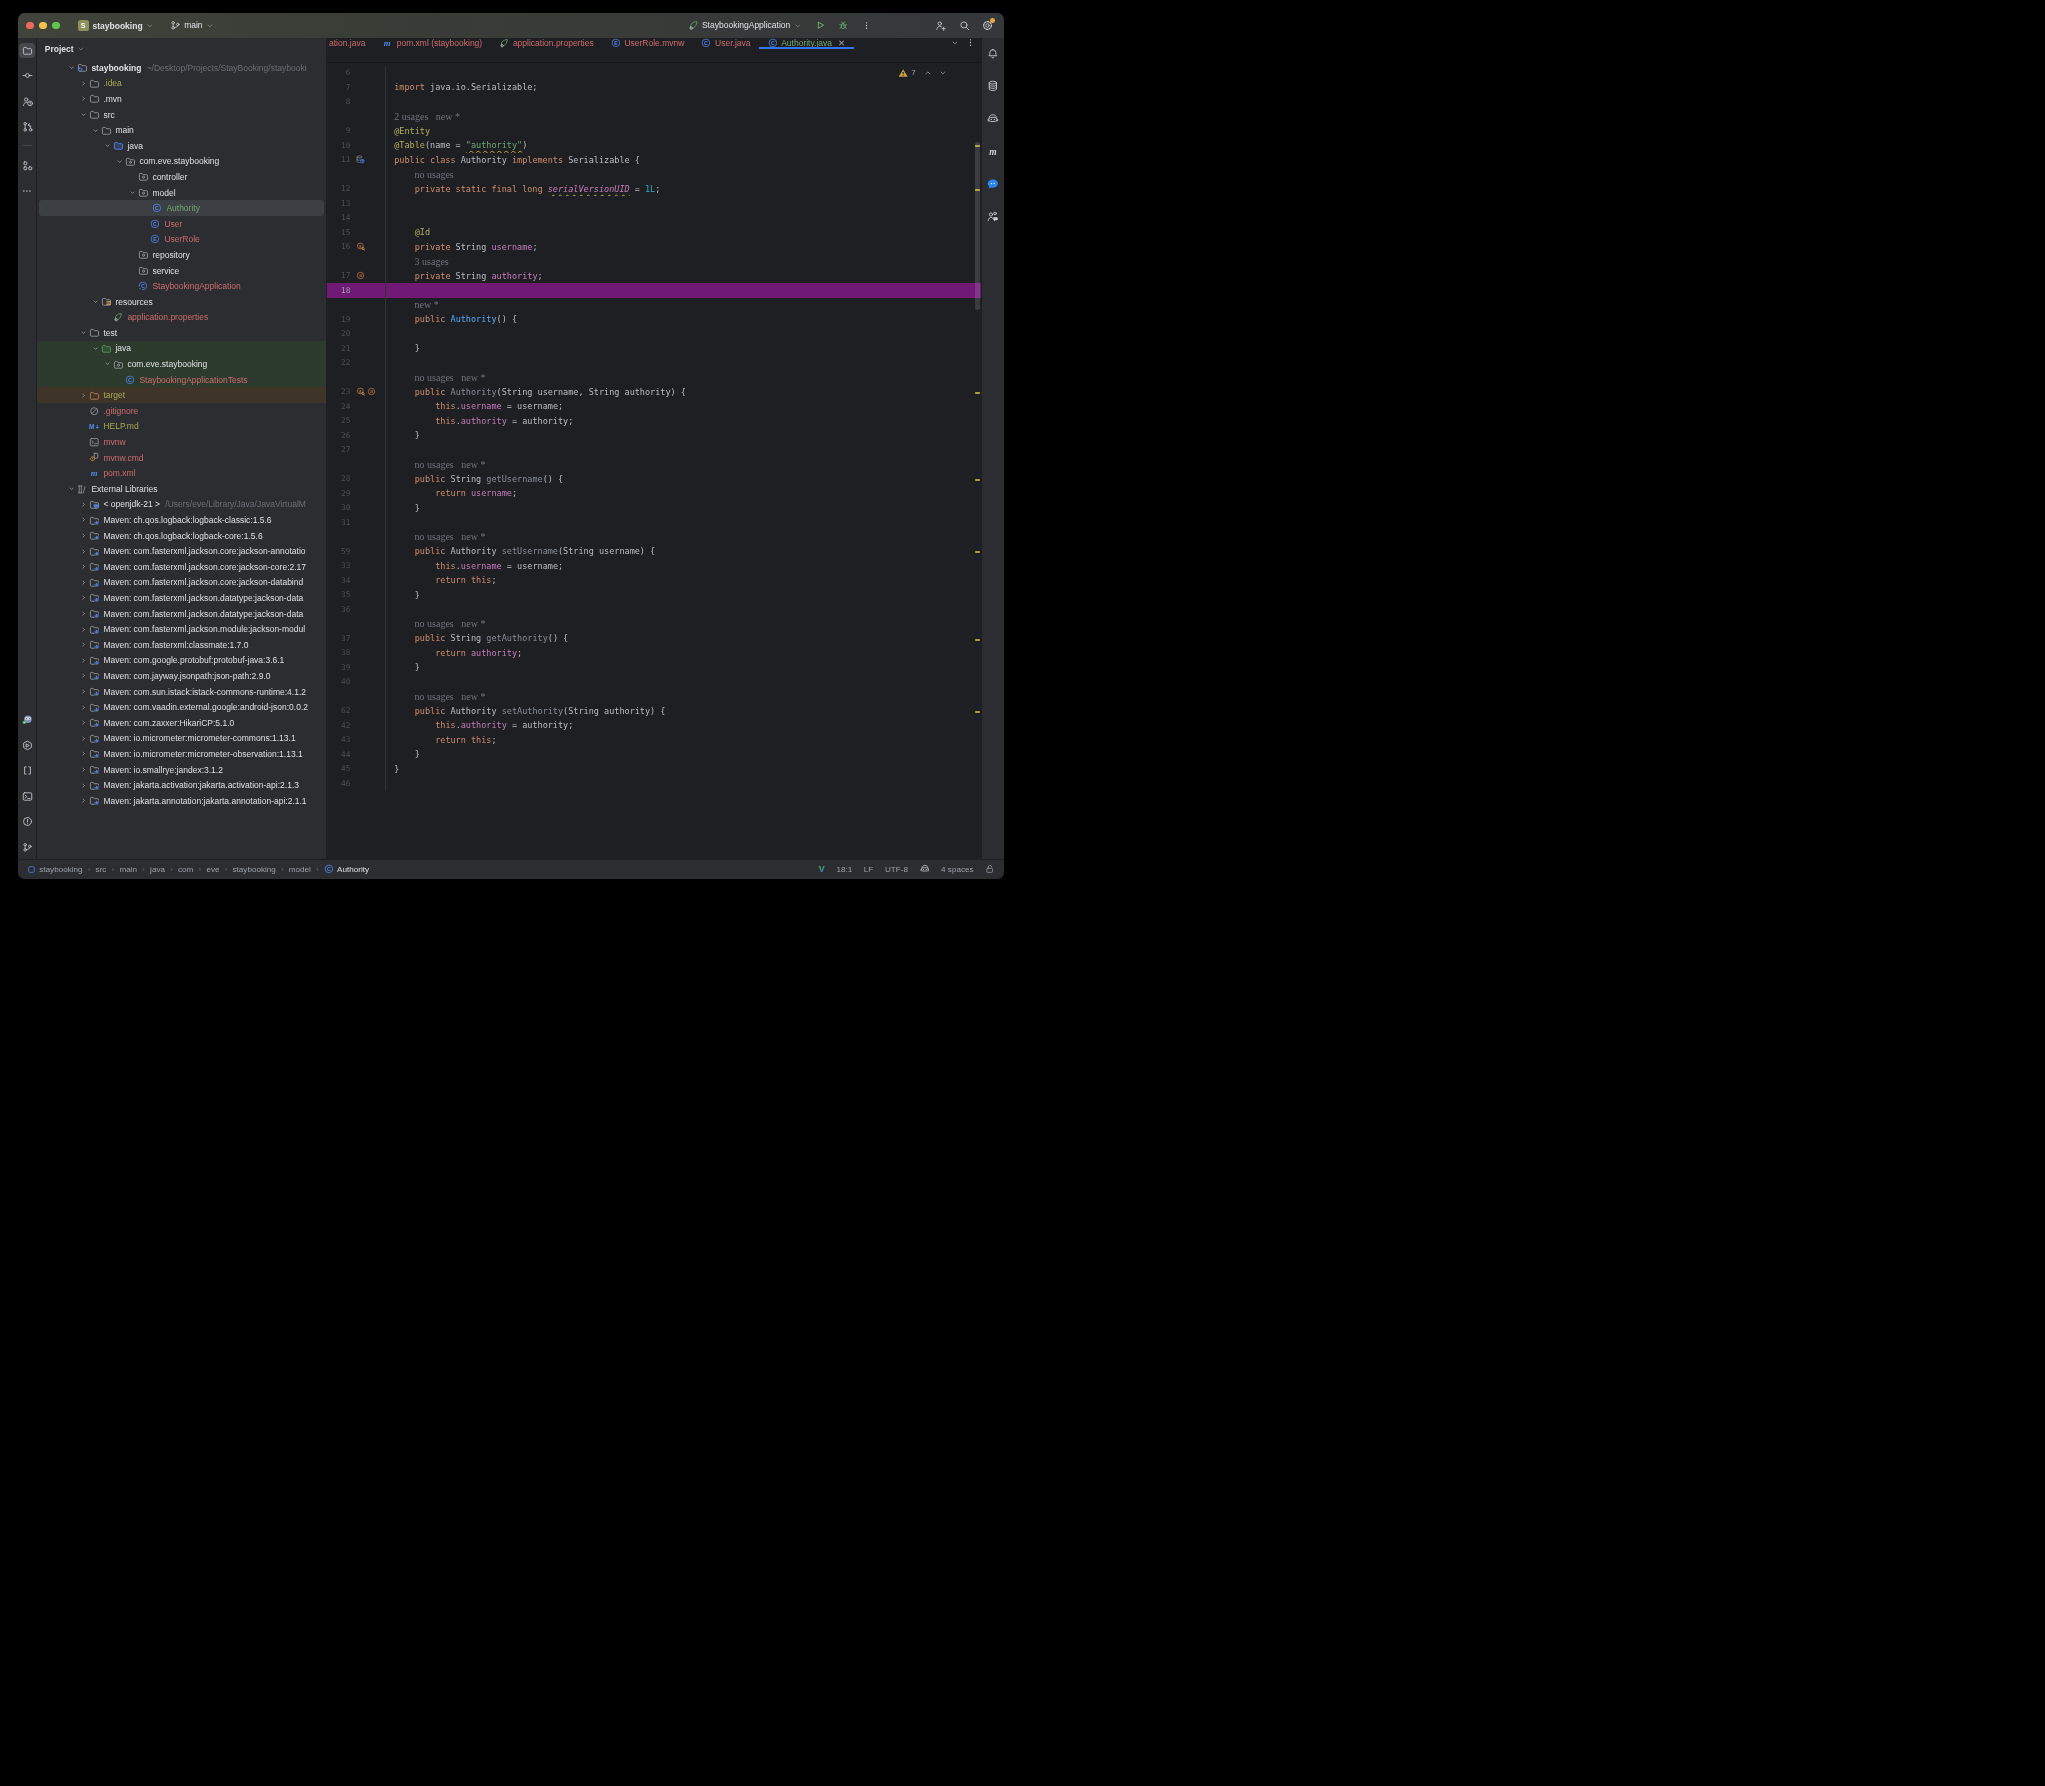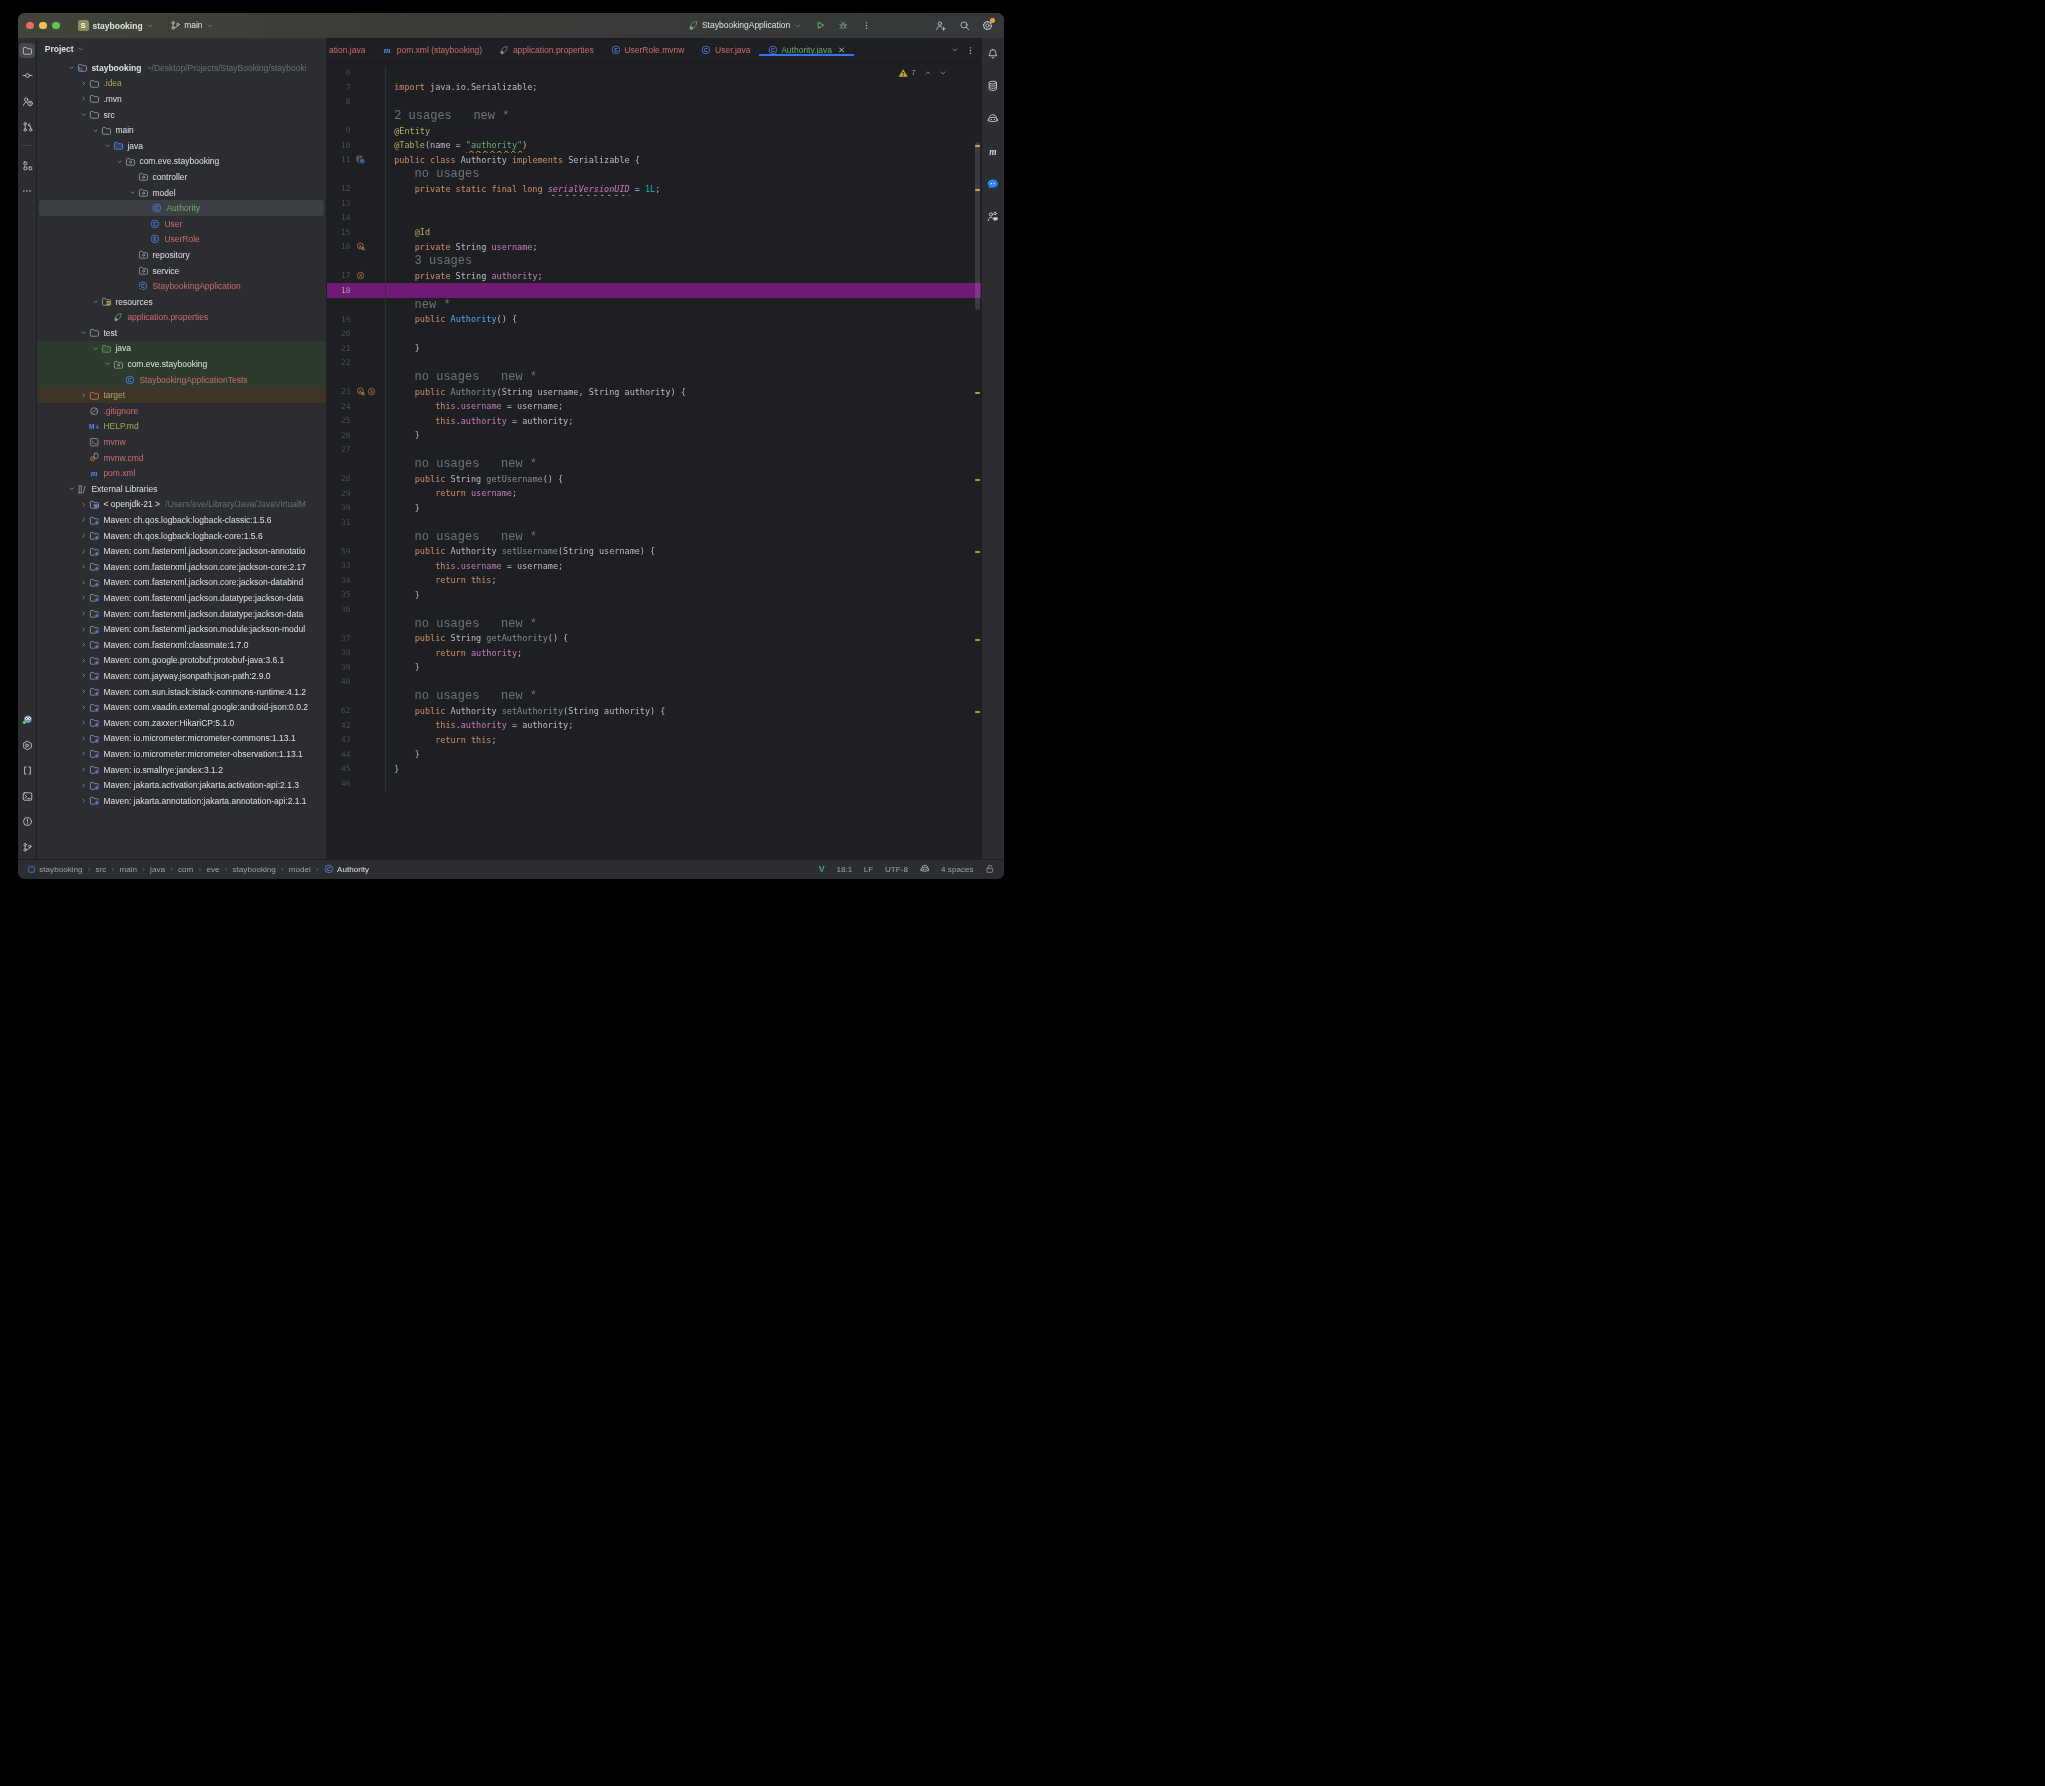--- a/index.html
+++ b/index.html
@@ -43,42 +43,42 @@
   .trow{height:15.6px;display:flex;align-items:center;white-space:nowrap;overflow:hidden;cursor:default}
   .trow.bg-sel{background:#3C3F44;border-radius:3.3px;margin:0 2px}
   .trow.bg-green{background:#2C3B2E}
   .trow.bg-brown{background:#3E3427}
   .tchev{width:10.4px;flex:0 0 10.4px;display:flex;align-items:center;justify-content:center;color:#9DA0A8}
   .ticon{width:11.7px;height:11px;flex:0 0 11.7px;margin-right:3.3px;display:flex;align-items:center;justify-content:center}
   .c-red{color:#CD6C6C}.c-green{color:#6FA86F}.c-olive{color:#A9A953}
   .sfx{color:#6B6F76;margin-left:5.2px}
   
   .editor-col{flex:1;display:flex;flex-direction:column;min-width:0;background:#1E1F22}
-  .tabbar{height:24px;flex:0 0 24px;display:flex;align-items:center;background:#1E1F22;
+  .tabbar{height:24px;flex:0 0 24px;display:flex;align-items:flex-start;background:#1E1F22;
      border-bottom:0.7px solid rgba(0,0,0,.25);font-size:8.5px;color:#BCBEC4}
   .tab{display:flex;align-items:center;gap:3.9px;padding:0 8.5px;position:relative;cursor:default}
   .tab.first{padding-left:2px}
   .tab.active::after{content:"";position:absolute;left:0;right:0;bottom:-0.7px;height:2px;background:#3574F0}
   .tab .close{color:#9DA0A8;font-size:8.5px;margin-left:2px;line-height:1}
   .tab-rt{margin-left:auto;display:flex;align-items:center;gap:6.5px;padding-right:6.5px}
   .editor{flex:1;position:relative;overflow:hidden;
      font-family:"DejaVu Sans Mono","Liberation Mono",monospace;font-size:8.5px;color:#BCBEC4}
   .code{position:absolute;inset:0;padding-top:2.6px}
   .crow{display:flex;height:14.5px;align-items:center}
   .crow.cur{background:#701a75}
   .lnum{flex:0 0 23.4px;text-align:right;color:#494E57;font-size:7.8px;padding-right:2px}
   .crow.cur .lnum{color:#A1A6AF}
   .gut{flex:0 0 33px;height:100%;display:flex;align-items:center;gap:2px;padding-left:3.3px;box-sizing:border-box}
   .cline{flex:1;height:100%;border-left:0.7px solid #2F3237;padding-left:7.8px;
      white-space:pre;display:flex;align-items:center;min-width:0;overflow:hidden}
   .kw{color:#CF8E6D}.ann{color:#B3AE60}.num{color:#2AACB8}.fld{color:#C77DBB}
   .decl{color:#56A8F5}.dim{color:#878E98}.t{color:#BCBEC4}
   .strw{color:#6AAB73;text-decoration:underline wavy #C7A53F 0.7px;text-underline-offset:2px}
   .fldw{color:#C77DBB;font-style:italic;text-decoration:underline wavy #C7A53F 0.7px;text-underline-offset:2px}
-  .inlay{font-family:Liberation Mono, monospace;font-size:12px;color:#6F737C;white-space:pre}
+  .inlay{font-family:Liberation Serif, serif;font-size:10px;color:#6F737C;white-space:pre}
   .inspections{position:absolute;top:4.6px;right:34px;display:flex;align-items:center;gap:7.8px;
      color:#9DA0A8;font-family:"Liberation Sans",sans-serif;font-size:8.1px}
   .inspections .cnt{margin-left:-4.6px}
   .stripe-mark{position:absolute;right:1.3px;width:5.2px;height:2px;border-radius:0.7px;background:#B89A3C}
   .vthumb{position:absolute;right:0.7px;width:5.2px;border-radius:2.6px;background:rgba(255,255,255,.13)}
   
   .rightbar{width:22px;flex:0 0 22px;background:#2B2D30;border-left:0.7px solid #1E1F22;
      display:flex;flex-direction:column;align-items:center;padding-top:7.8px;gap:17px}
   
   .statusbar{height:19.5px;flex:0 0 19.5px;background:#2B2D30;border-top:0.7px solid #1E1F22;

